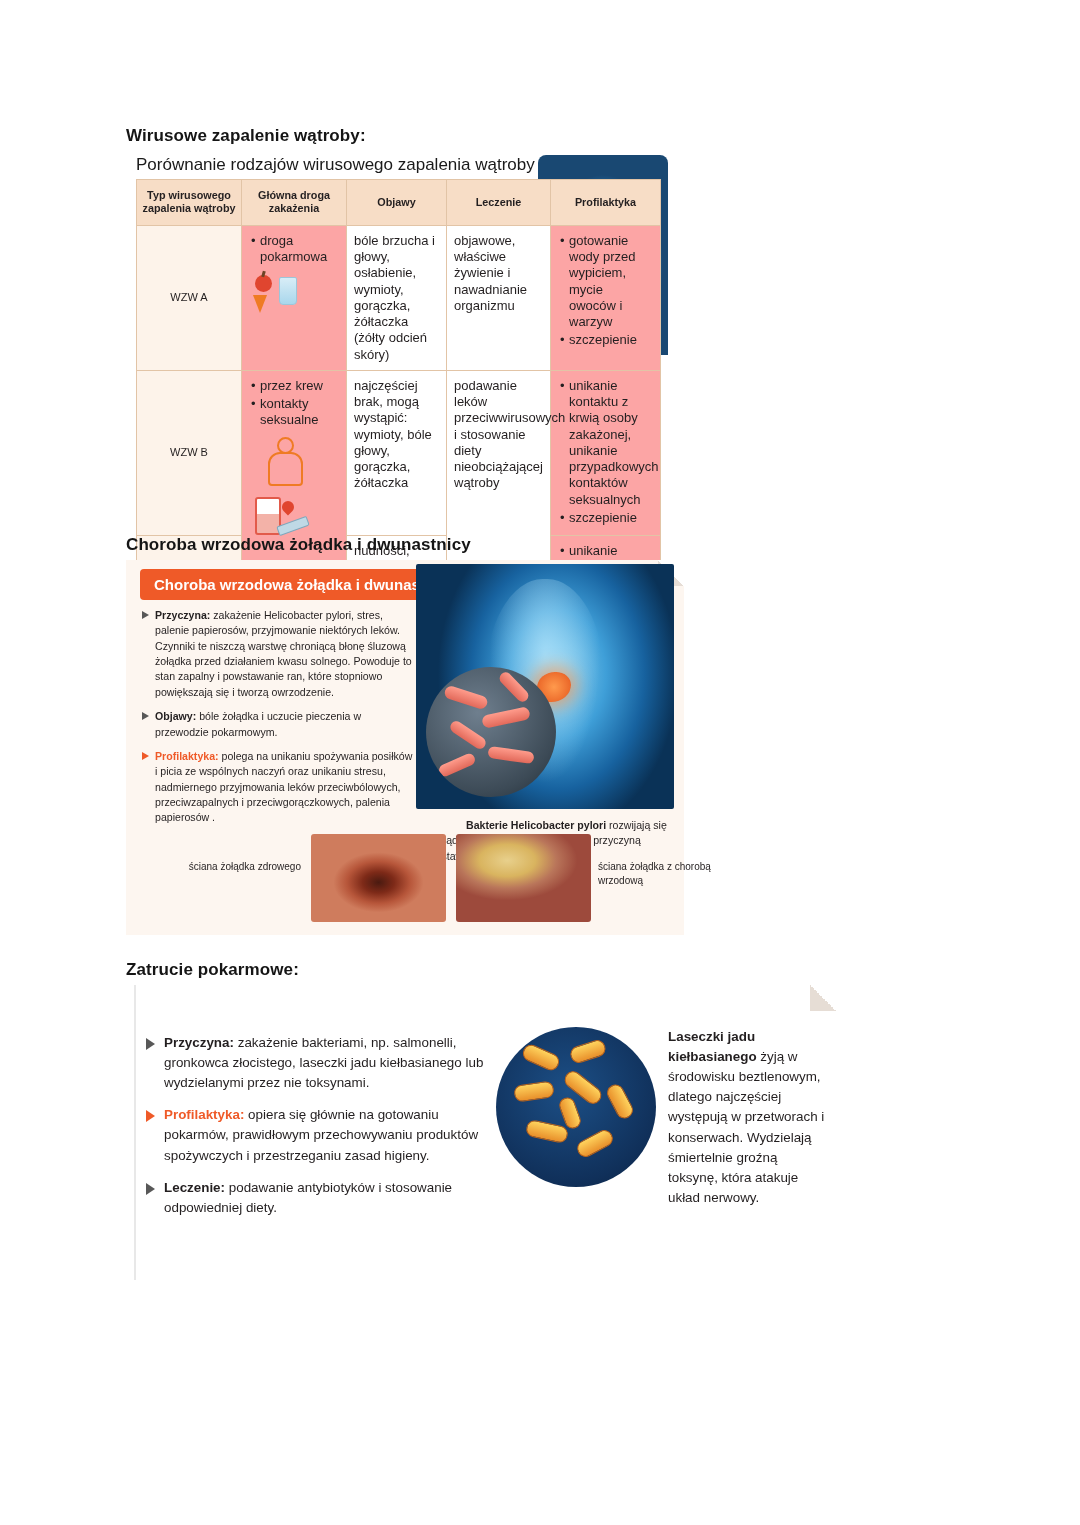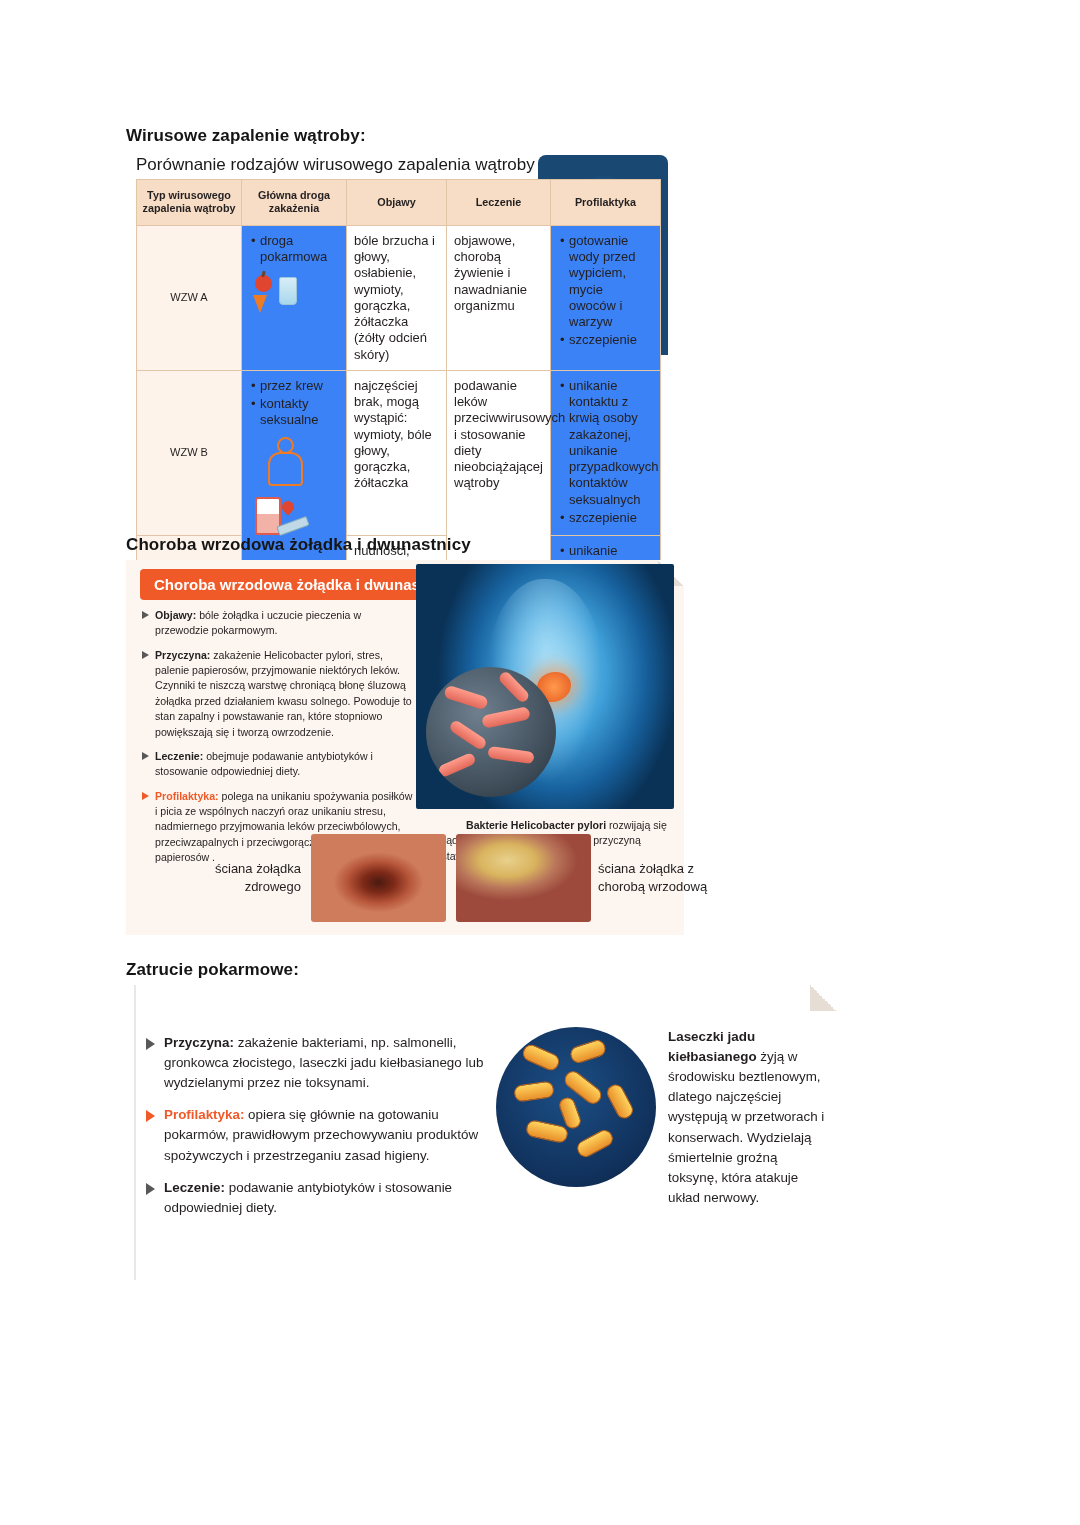--- a/index.html
+++ b/index.html
@@ -72,21 +72,21 @@
     background: radial-gradient(ellipse at 50% 50%, rgba(255,255,255,0.45), rgba(255,255,255,0) 70%);
   }
 
   table.wzw {
     position: absolute;
     left: 0;
     top: 24px;
     border-collapse: collapse;
     width: 524px;
     table-layout: fixed;
-    background: #3b82f6;
+    background: #fca5a5;
   }
   table.wzw th, table.wzw td {
     border: 1px solid #e2c4a6;
     vertical-align: top;
     padding: 7px 7px;
     font-size: 13px;
     line-height: 1.25;
     color: #231f20;
   }
   table.wzw th {
@@ -292,21 +292,21 @@
       radial-gradient(ellipse 45px 30px at 50% 55%, #4a1a10 0%, #7e2a18 35%, #b7563a 70%, #cf7c5d 100%);
   }
   #photo-ulcer {
     left: 330px;
     top: 274px;
     background:
       radial-gradient(ellipse 70px 40px at 38% 30%, #e8d08c 0%, #d9b45f 40%, #b9755a 70%, #9d4a3c 100%);
   }
   .photo-label {
     position: absolute;
-    font-size: 13px;
+    font-size: 10px;
     line-height: 1.4;
     color: #231f20;
   }
   #label-healthy { left: 30px; top: 300px; width: 145px; text-align: right; }
   #label-ulcer { left: 472px; top: 300px; width: 120px; text-align: left; }
 
   
   #poison-block {
     position: absolute;
     left: 134px;
@@ -416,21 +416,21 @@
             <ul>
               <li>droga pokarmowa</li>
             </ul>
             <div class="icon-strip">
               <div class="apple"></div>
               <div class="carrot"></div>
               <div class="glass"></div>
             </div>
           </td>
           <td class="white">bóle brzucha i głowy, osłabienie, wymioty, gorączka, żółtaczka (żółty odcień skóry)</td>
-          <td class="white">objawowe, chorobą żywienie i nawadnianie organizmu</td>
+          <td class="white">objawowe, właściwe żywienie i nawadnianie organizmu</td>
           <td>
             <ul>
               <li>gotowanie wody przed wypiciem, mycie owoców i warzyw</li>
               <li>szczepienie</li>
             </ul>
           </td>
         </tr>
 
         <tr>
           <td class="type">WZW B</td>
@@ -486,27 +486,24 @@
         <span style="left:56px;top:44px;width:48px;height:13px;transform:rotate(-12deg)"></span>
         <span style="left:22px;top:62px;width:40px;height:12px;transform:rotate(34deg)"></span>
         <span style="left:62px;top:82px;width:46px;height:12px;transform:rotate(8deg)"></span>
         <span style="left:12px;top:92px;width:38px;height:12px;transform:rotate(-24deg)"></span>
         <span style="left:70px;top:14px;width:36px;height:12px;transform:rotate(46deg)"></span>
       </div>
     </div>
 
     <div id="ulcer-text">
       <div class="bullet-para">
+        <b>Przyczyna:</b><span> zakażenie Helicobacter pylori, stres, palenie papierosów, przyjmowanie niektórych leków. Czynniki te niszczą warstwę chroniącą błonę śluzową żołądka przed działaniem kwasu solnego. Powoduje to stan zapalny i powstawanie ran, które stopniowo powiększają się i tworzą owrzodzenie.</span>
+      </div>
+      <div class="bullet-para">
         <b>Objawy:</b><span> bóle żołądka i uczucie pieczenia w przewodzie pokarmowym.</span>
-      </div>
-      <div class="bullet-para">
-        <b>Przyczyna:</b><span> zakażenie Helicobacter pylori, stres, palenie papierosów, przyjmowanie niektórych leków. Czynniki te niszczą warstwę chroniącą błonę śluzową żołądka przed działaniem kwasu solnego. Powoduje to stan zapalny i powstawanie ran, które stopniowo powiększają się i tworzą owrzodzenie.</span>
-      </div>
-      <div class="bullet-para">
-        <b>Leczenie:</b><span> obejmuje podawanie antybiotyków i stosowanie odpowiedniej diety.</span>
       </div>
       <div class="bullet-para accent">
         <b class="accent-label">Profilaktyka:</b><span> polega na unikaniu spożywania posiłków i picia ze wspólnych naczyń oraz unikaniu stresu, nadmiernego przyjmowania leków przeciwbólowych, przeciwzapalnych i przeciwgorączkowych, palenia papierosów .</span>
       </div>
     </div>
 
     <div id="ulcer-figcaption">
       <b>Bakterie Helicobacter pylori</b><span> rozwijają się w żołądku i dwunastnicy. Są główną przyczyną powstawania wrzodów.</span>
     </div>
 

